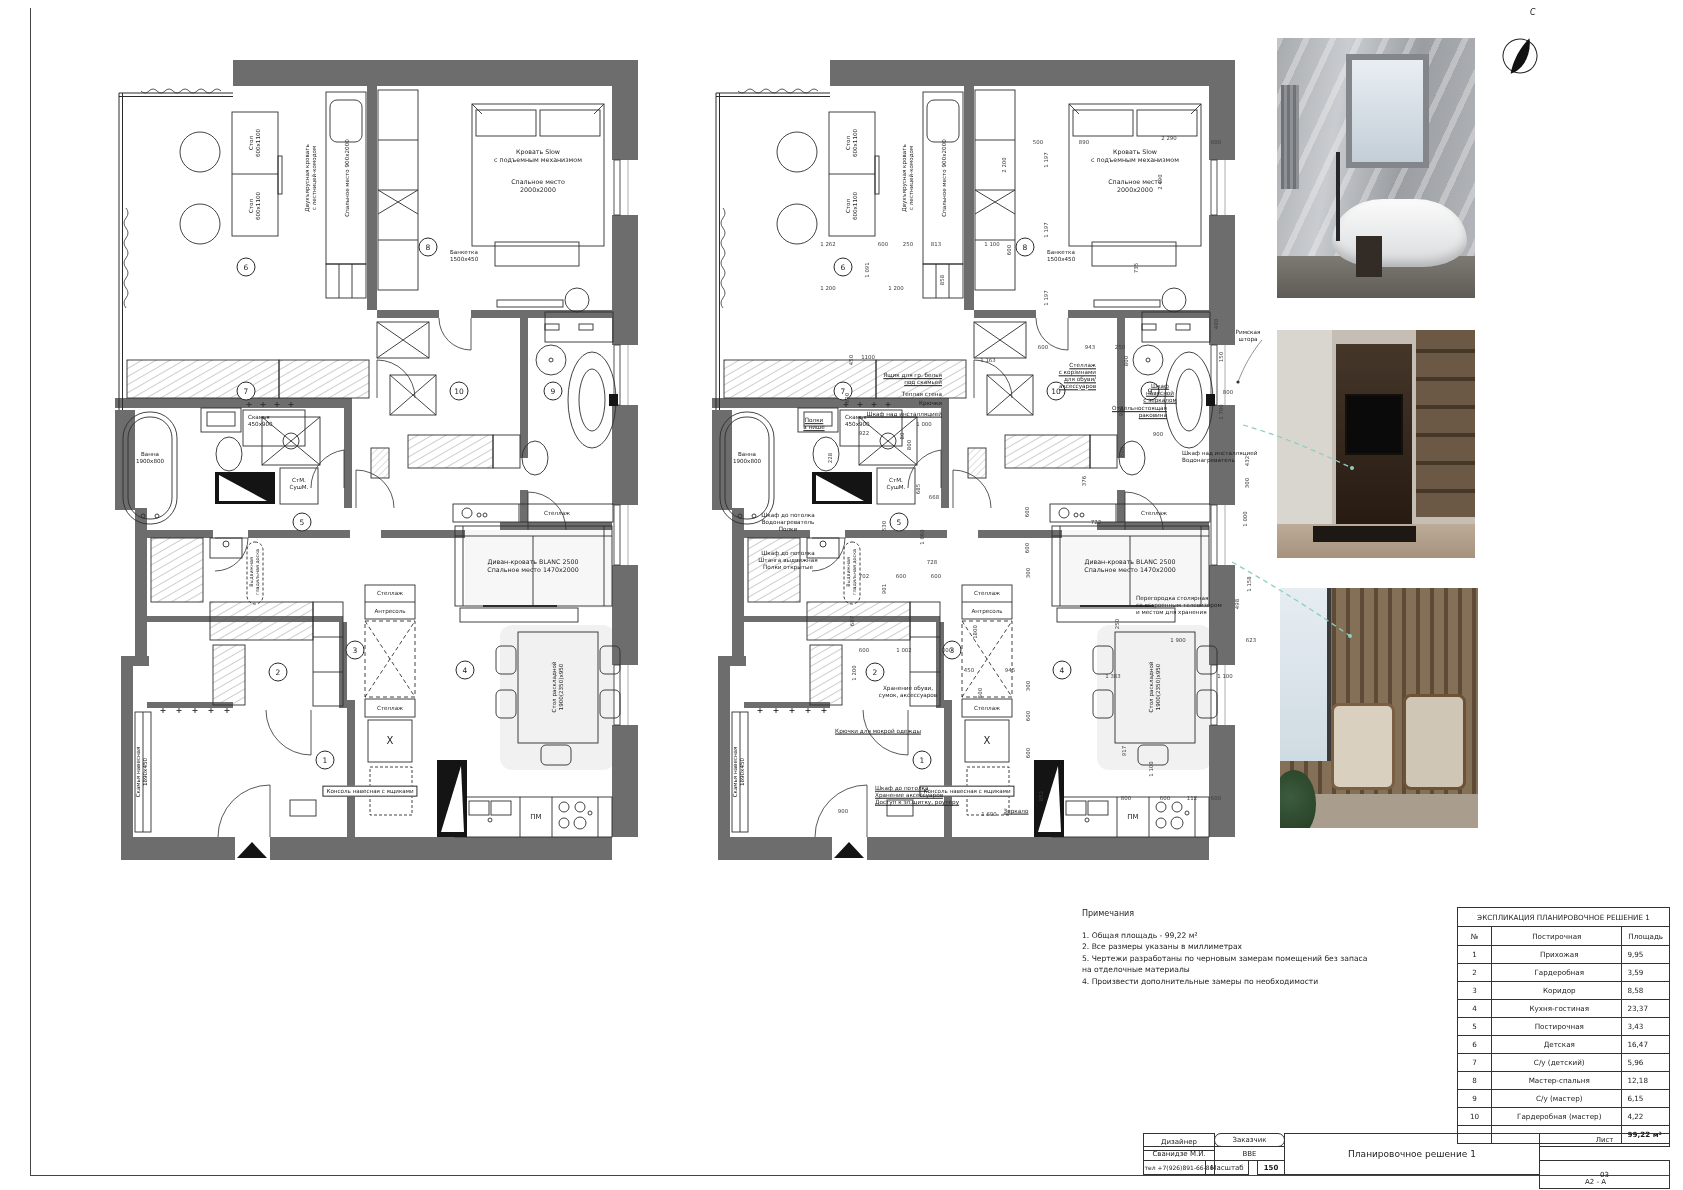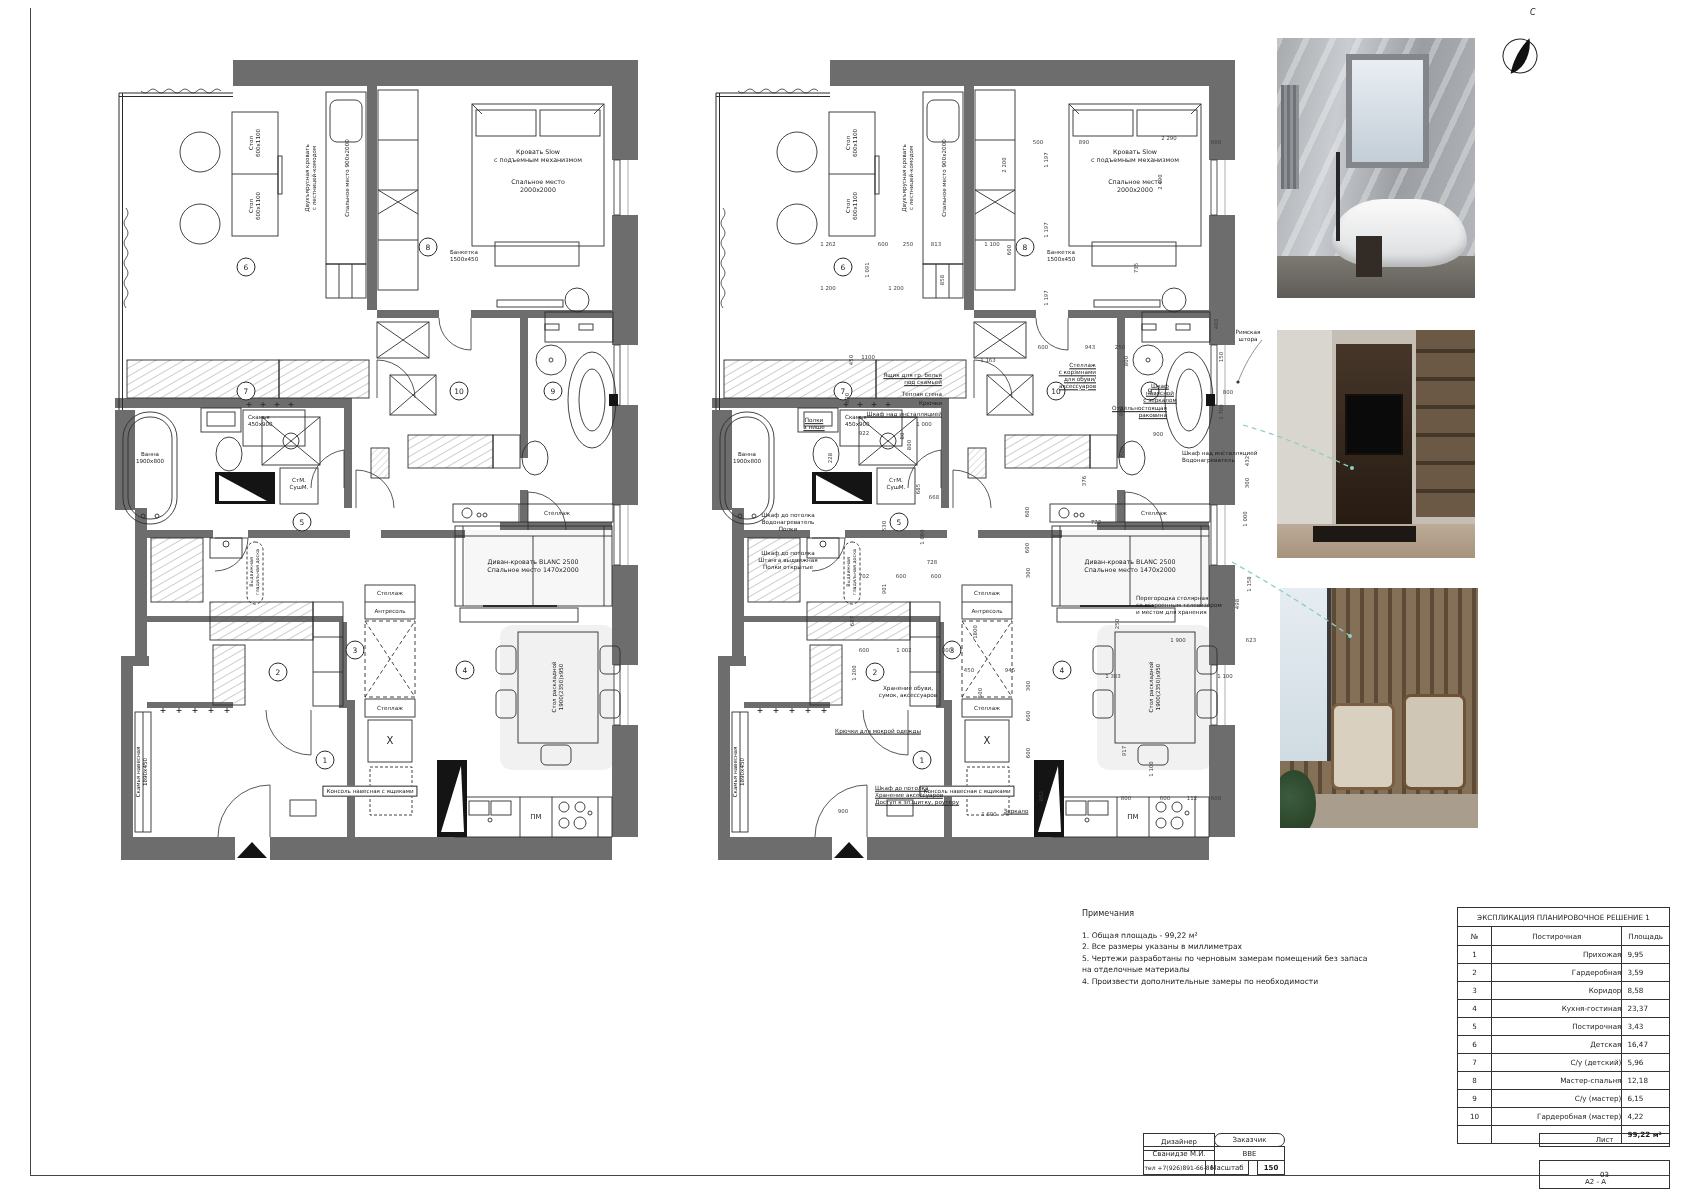--- a/index.html
+++ b/index.html
@@ -31,21 +31,21 @@
   .photo>div{position:absolute;}
 
   
   .notes{position:absolute;left:1082px;top:908px;width:300px;font-size:7.6px;line-height:1.5;}
   .notes .ttl{margin-bottom:10px;font-size:8px;}
 
   
   .legend{position:absolute;left:1457px;top:907px;width:213px;border-collapse:collapse;
           font-size:7.2px;}
   .legend td{border:0.8px solid #333;padding:0;height:17px;text-align:center;}
-  .legend td.nm{text-align:right;padding-left:5px;}
+  .legend td.nm{text-align:center;padding-left:5px;}
   .legend td.ar{text-align:left;padding-left:5px;}
   .legend .hdr td{height:18px;}
 
   
   .tblock{position:absolute;left:1143px;top:1133px;width:527px;height:42px;font-size:7px;}
   .tblock .cell{position:absolute;border:0.8px solid #333;box-sizing:border-box;
                 display:flex;align-items:center;justify-content:center;text-align:center;}
   .a2{position:absolute;left:1585px;top:1178px;font-size:7px;}
   .north{position:absolute;left:1492px;top:8px;width:56px;height:84px;}
   .north .nl{position:absolute;left:38px;top:0;font-size:8px;font-style:italic;}
@@ -594,18 +594,19 @@
     </table>
 
   <div class="tblock">
     <div class="cell" style="left:0;top:0;width:72px;height:18px;">Дизайнер</div>
     <div class="cell" style="left:71px;top:0;width:71px;height:14px;border-radius:7px;">Заказчик</div>
     <div class="cell" style="left:0;top:13px;width:72px;height:15px;">Сванидзе М.И.</div>
     <div class="cell" style="left:71px;top:13px;width:71px;height:15px;">ВВЕ</div>
     <div class="cell" style="left:0;top:27px;width:72px;height:15px;font-size:6px;">тел +7(926)891-66-86</div>
     <div class="cell" style="left:62px;top:27px;width:44px;height:15px;">Масштаб</div>
     <div class="cell" style="left:114px;top:27px;width:28px;height:15px;font-weight:bold;">150</div>
+    <div class="cell" style="left:141px;top:0;width:256px;height:42px;font-size:9px;">Планировочное решение 1</div>
     <div class="cell" style="left:396px;top:0;width:131px;height:14px;">Лист</div>
     <div class="cell" style="left:396px;top:13px;width:131px;height:29px;margin-top:14px;">03</div>
   </div>
 
   <div class="a2">A2 - A</div>
 </div>
 
 </body></html>

